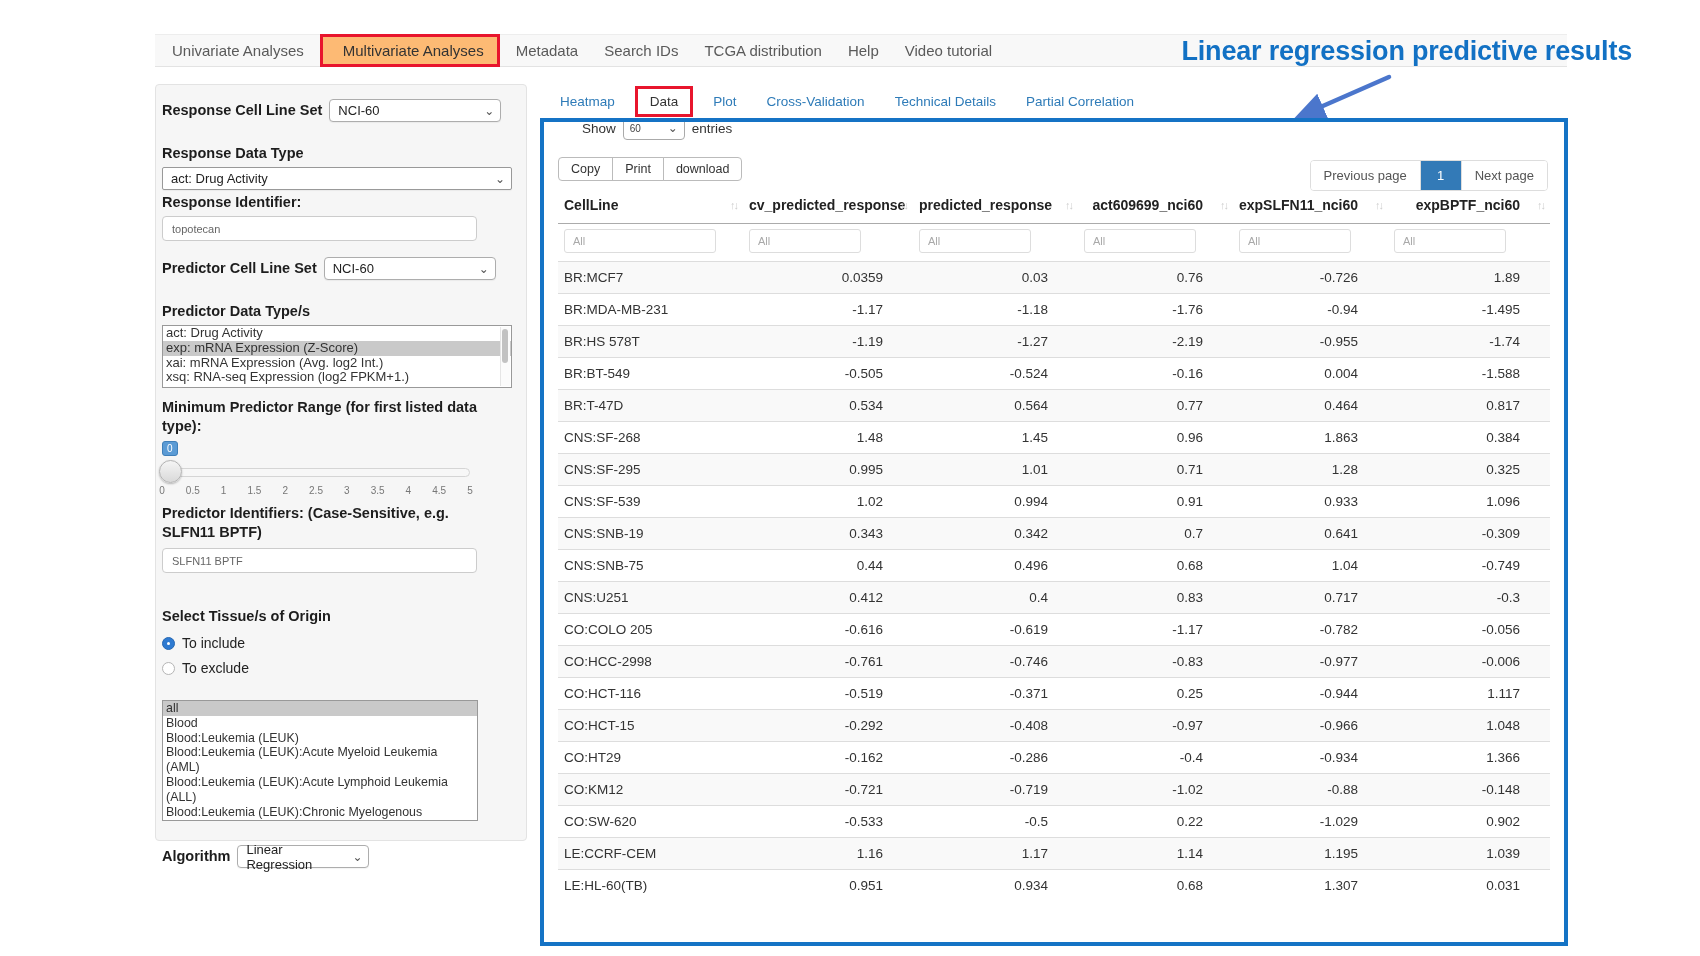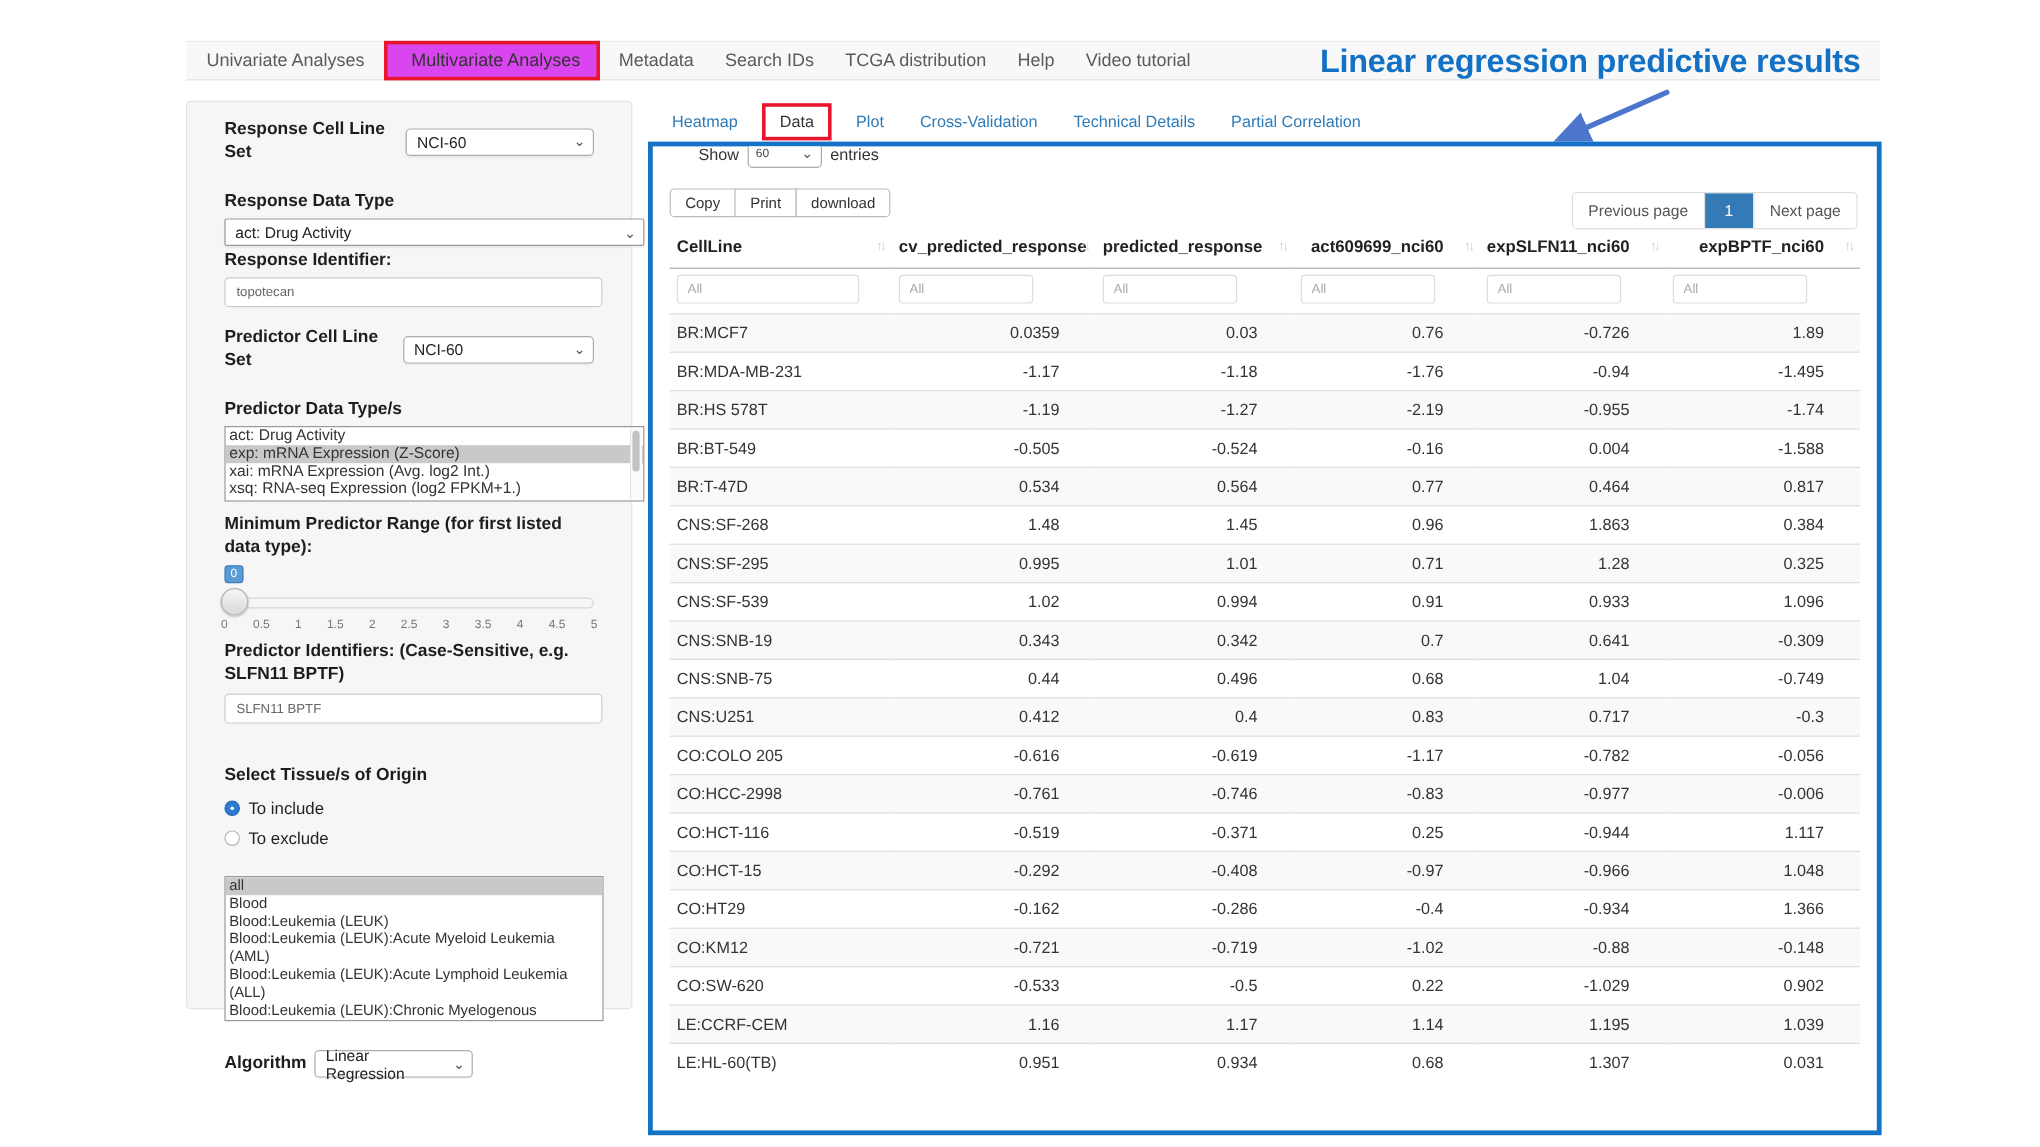--- a/index.html
+++ b/index.html
@@ -4,30 +4,30 @@
 <style>
   html,body{margin:0;padding:0;background:#fff;}
   .page{position:relative;width:1700px;height:956px;background:#fff;
         font-family:"Liberation Sans",sans-serif;overflow:hidden;color:#333;}
 
   
   .navbar{position:absolute;left:155px;top:34px;width:1412px;height:33px;
           background:#f8f8f8;border-top:1px solid #ededed;border-bottom:1px solid #e3e3e3;
           display:flex;align-items:center;font-size:15px;color:#5a5a5a;box-sizing:border-box;padding-left:4px;}
   .nav-item{padding:5px 13px;white-space:nowrap;cursor:default;}
-  .nav-item.active{background:#d946ef;color:#333;box-shadow:0 0 0 3px #e8152d;margin:0 6px;padding-left:20px;}
+  .nav-item.active{background:#fdba74;color:#333;box-shadow:0 0 0 3px #e8152d;margin:0 6px;padding-left:20px;}
 
   
-  .annot-title{position:absolute;left:1100px;top:36px;width:532px;
+  .annot-title{position:absolute;left:1100px;top:36px;width:532px;text-align:right;
                font-size:27px;font-weight:bold;color:#1271c4;letter-spacing:-0.2px;}
   .annot-arrow{position:absolute;left:1272px;top:72px;}
 
   
   .sidebar{position:absolute;left:155px;top:84px;width:372px;height:757px;background:#f6f6f6;
-           border:1px solid #e3e3e3;border-radius:4px;box-sizing:border-box;padding:14px 31px;font-size:14.5px;}
+           border:1px solid #e3e3e3;border-radius:4px;box-sizing:border-box;padding:14px 6px;font-size:14.5px;}
   .lbl{font-weight:bold;color:#1d1d1d;font-size:14.5px;line-height:19px;}
   .inline-row{display:flex;align-items:center;gap:7px;}
   .sel{background:#fff;border:1px solid #adadad;border-radius:4px;height:23px;display:flex;
        align-items:center;justify-content:space-between;padding:0 6px 0 8px;font-size:13px;color:#222;
        box-shadow:0 1px 1px rgba(0,0,0,.05);box-sizing:border-box;}
   .chev{color:#555;font-size:12px;line-height:10px;margin-left:6px;}
   .sel-wide{width:350px;border-radius:2px;border-color:#999;}
   .sel-mid{width:172px;}
   .sel-sm{width:132px;}
   .txt-input{display:block;width:315px;height:25px;border:1px solid #ccc;border-radius:4px;background:#fff;

